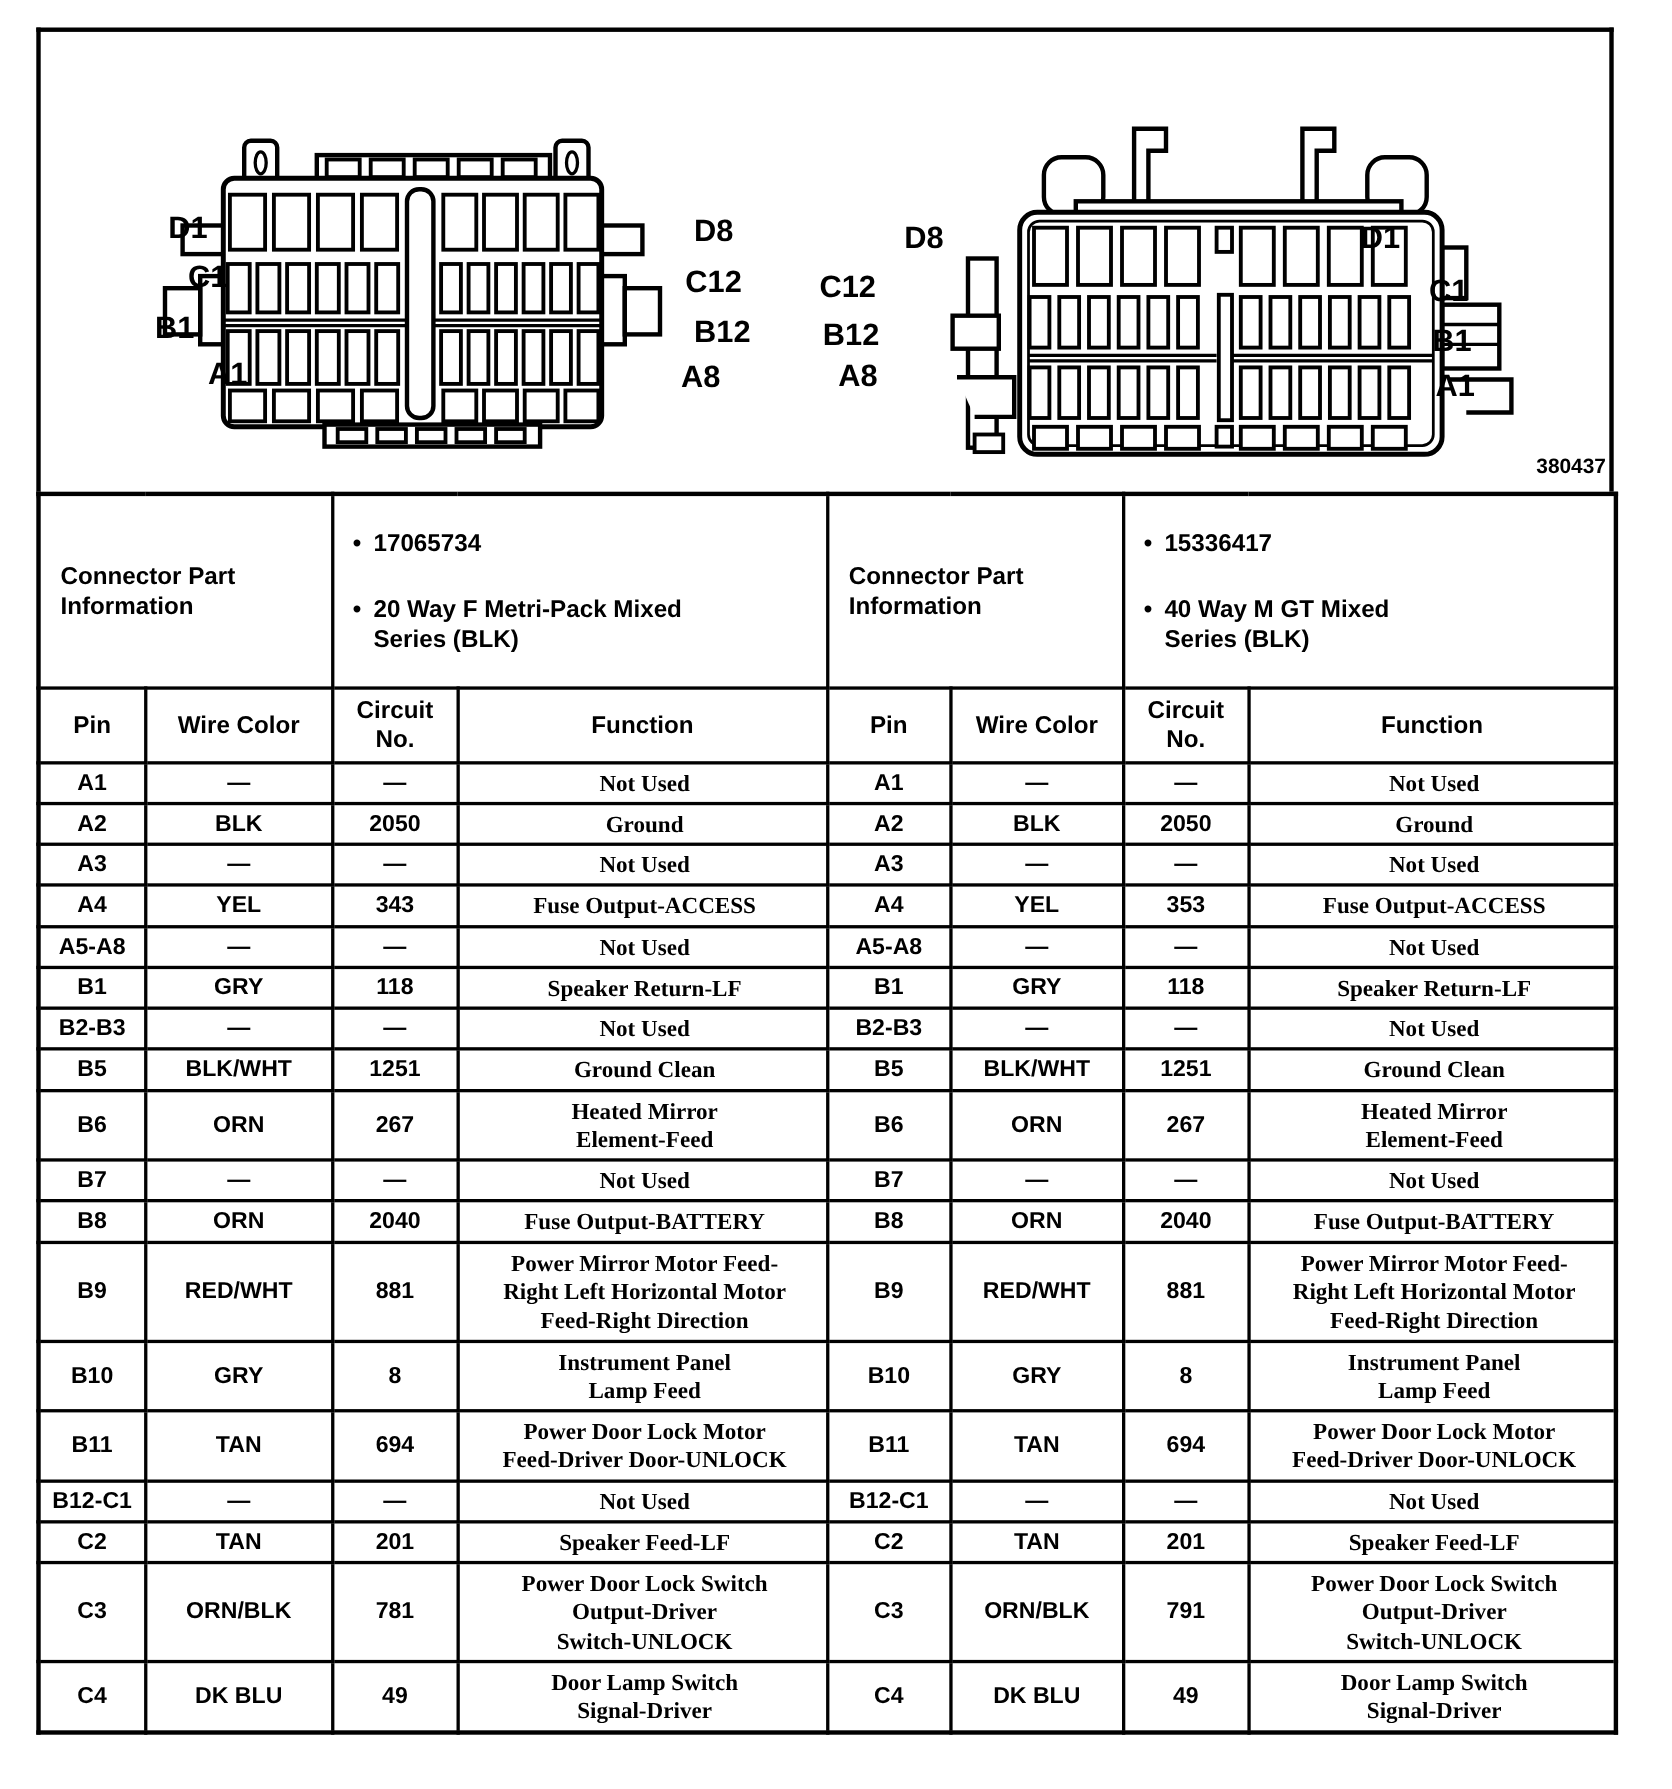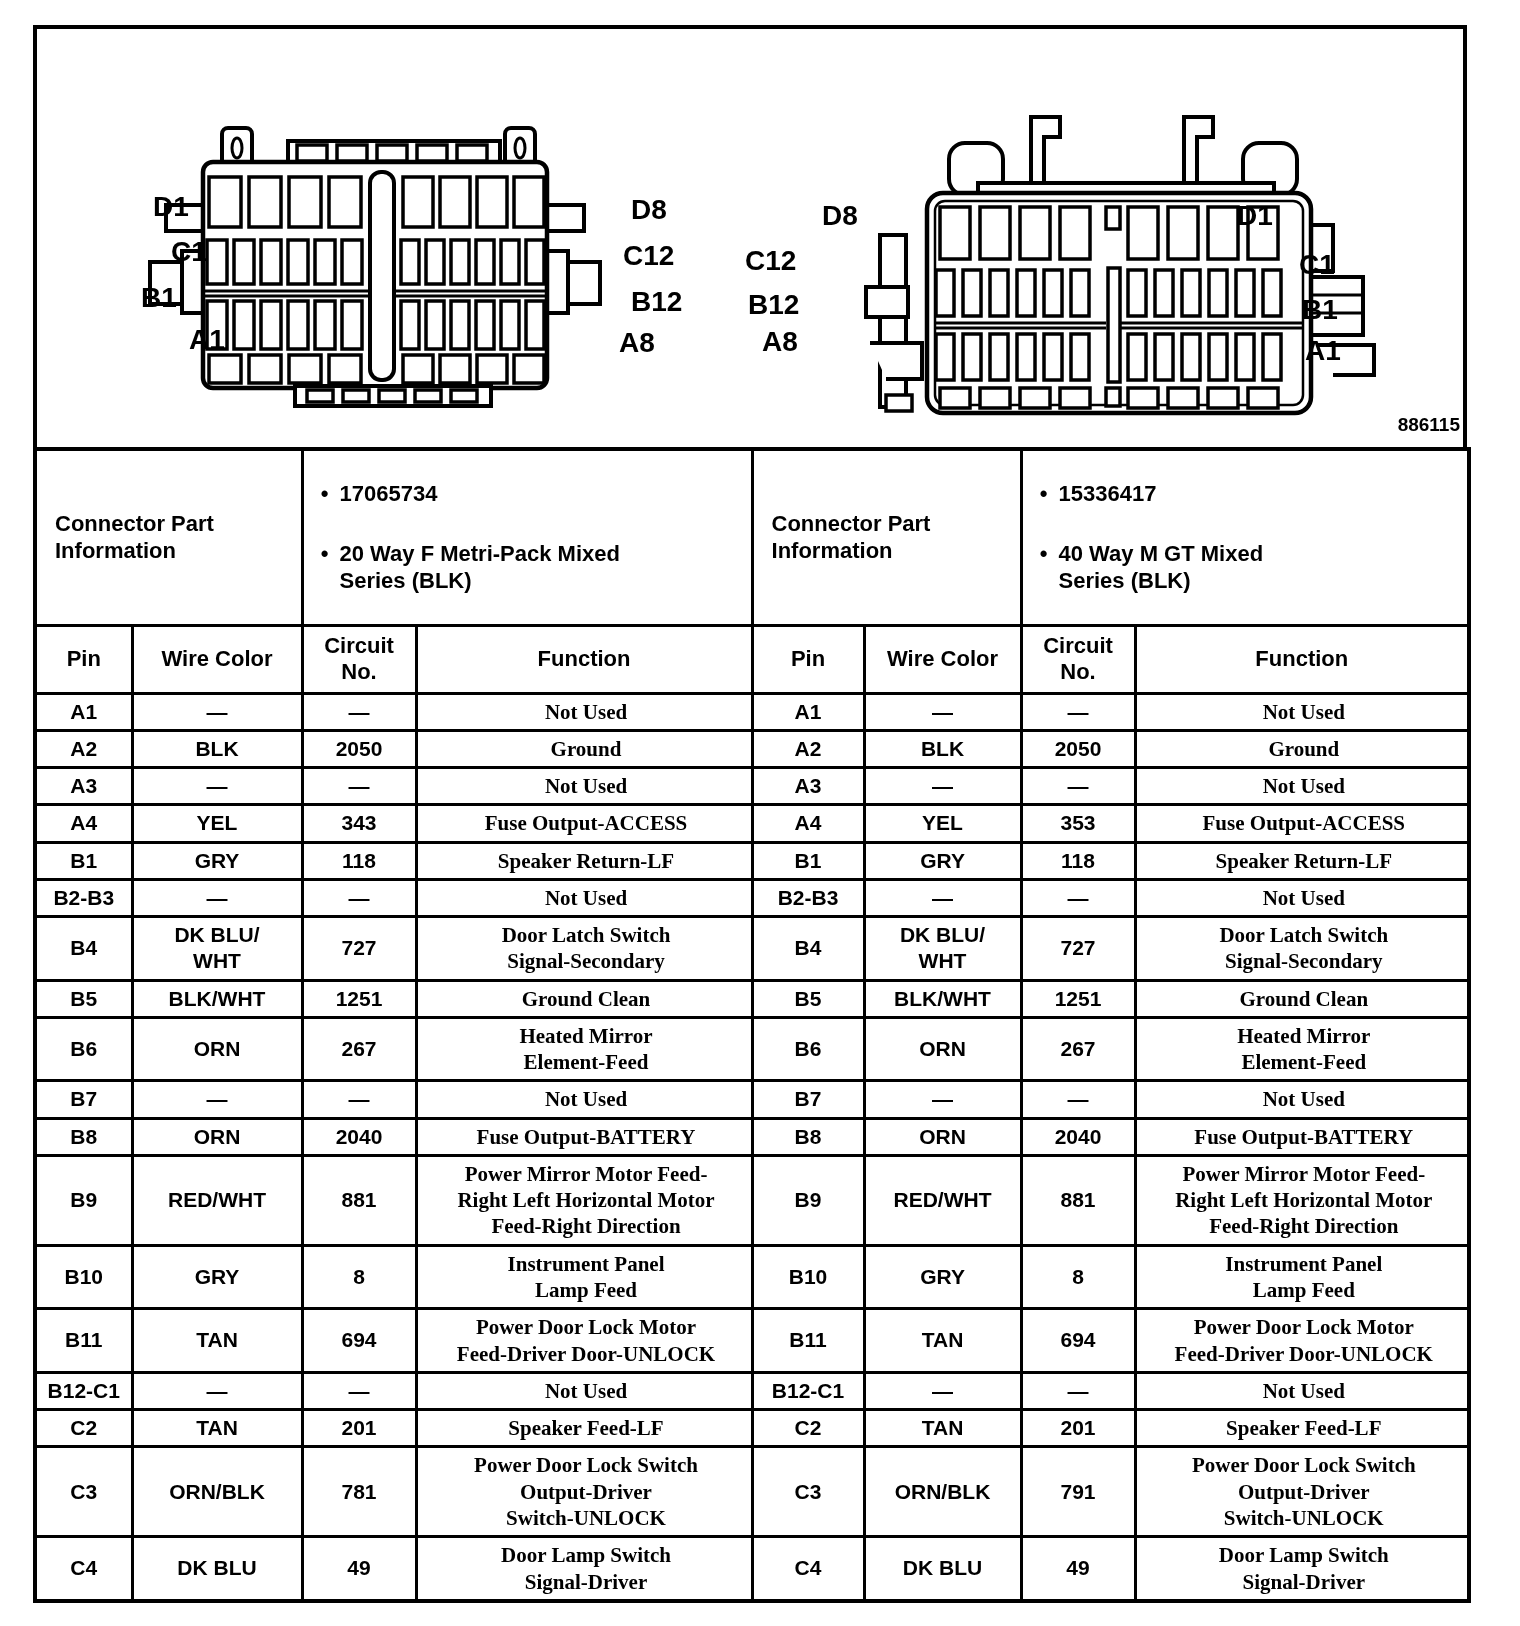--- a/index.html
+++ b/index.html
@@ -231,21 +231,21 @@
   <span class="pin-label" style="left:789px;top:177px;">D8</span>
   <span class="pin-label" style="left:1204px;top:177px;">D1</span>
   <span class="pin-label" style="left:712px;top:222px;">C12</span>
   <span class="pin-label" style="left:1266px;top:226px;">C1</span>
   <span class="pin-label" style="left:715px;top:266px;">B12</span>
   <span class="pin-label" style="left:1269px;top:271px;">B1</span>
   <span class="pin-label" style="left:729px;top:303px;">A8</span>
   <span class="pin-label" style="left:1272px;top:312px;">A1</span>
 </div>
 
-<div class="fig-num">886115</div>
+<div class="fig-num">380437</div>
 
 <table class="pinout">
   <colgroup>
     <col style="width:97px">
       <col style="width:170px">
       <col style="width:114px">
       <col style="width:336px">
     <col style="width:112px">
       <col style="width:157px">
       <col style="width:114px">
@@ -326,52 +326,48 @@
         <td class="cell-pin">A4</td>
         <td class="cell-wire">YEL</td>
         <td class="cell-circuit">343</td>
         <td class="cell-function">Fuse Output-ACCESS</td>
         <td class="cell-pin">A4</td>
         <td class="cell-wire">YEL</td>
         <td class="cell-circuit">353</td>
         <td class="cell-function">Fuse Output-ACCESS</td>
       </tr>
       <tr style="height: 37px;">
+        <td class="cell-pin">A5-A8</td>
+        <td class="cell-wire">—</td>
+        <td class="cell-circuit">—</td>
+        <td class="cell-function">Not Used</td>
+        <td class="cell-pin">A5-A8</td>
+        <td class="cell-wire">—</td>
+        <td class="cell-circuit">—</td>
+        <td class="cell-function">Not Used</td>
+      </tr>
+      <tr style="height: 37px;">
         <td class="cell-pin">B1</td>
         <td class="cell-wire">GRY</td>
         <td class="cell-circuit">118</td>
         <td class="cell-function">Speaker Return-LF</td>
         <td class="cell-pin">B1</td>
         <td class="cell-wire">GRY</td>
         <td class="cell-circuit">118</td>
         <td class="cell-function">Speaker Return-LF</td>
       </tr>
       <tr style="height: 37px;">
         <td class="cell-pin">B2-B3</td>
         <td class="cell-wire">—</td>
         <td class="cell-circuit">—</td>
         <td class="cell-function">Not Used</td>
         <td class="cell-pin">B2-B3</td>
         <td class="cell-wire">—</td>
         <td class="cell-circuit">—</td>
         <td class="cell-function">Not Used</td>
-      </tr>
-      <tr style="height: 63px;">
-        <td class="cell-pin">B4</td>
-        <td class="cell-wire">DK BLU/
-WHT</td>
-        <td class="cell-circuit">727</td>
-        <td class="cell-function">Door Latch Switch
-Signal-Secondary</td>
-        <td class="cell-pin">B4</td>
-        <td class="cell-wire">DK BLU/
-WHT</td>
-        <td class="cell-circuit">727</td>
-        <td class="cell-function">Door Latch Switch
-Signal-Secondary</td>
       </tr>
       <tr style="height: 37px;">
         <td class="cell-pin">B5</td>
         <td class="cell-wire">BLK/WHT</td>
         <td class="cell-circuit">1251</td>
         <td class="cell-function">Ground Clean</td>
         <td class="cell-pin">B5</td>
         <td class="cell-wire">BLK/WHT</td>
         <td class="cell-circuit">1251</td>
         <td class="cell-function">Ground Clean</td>

